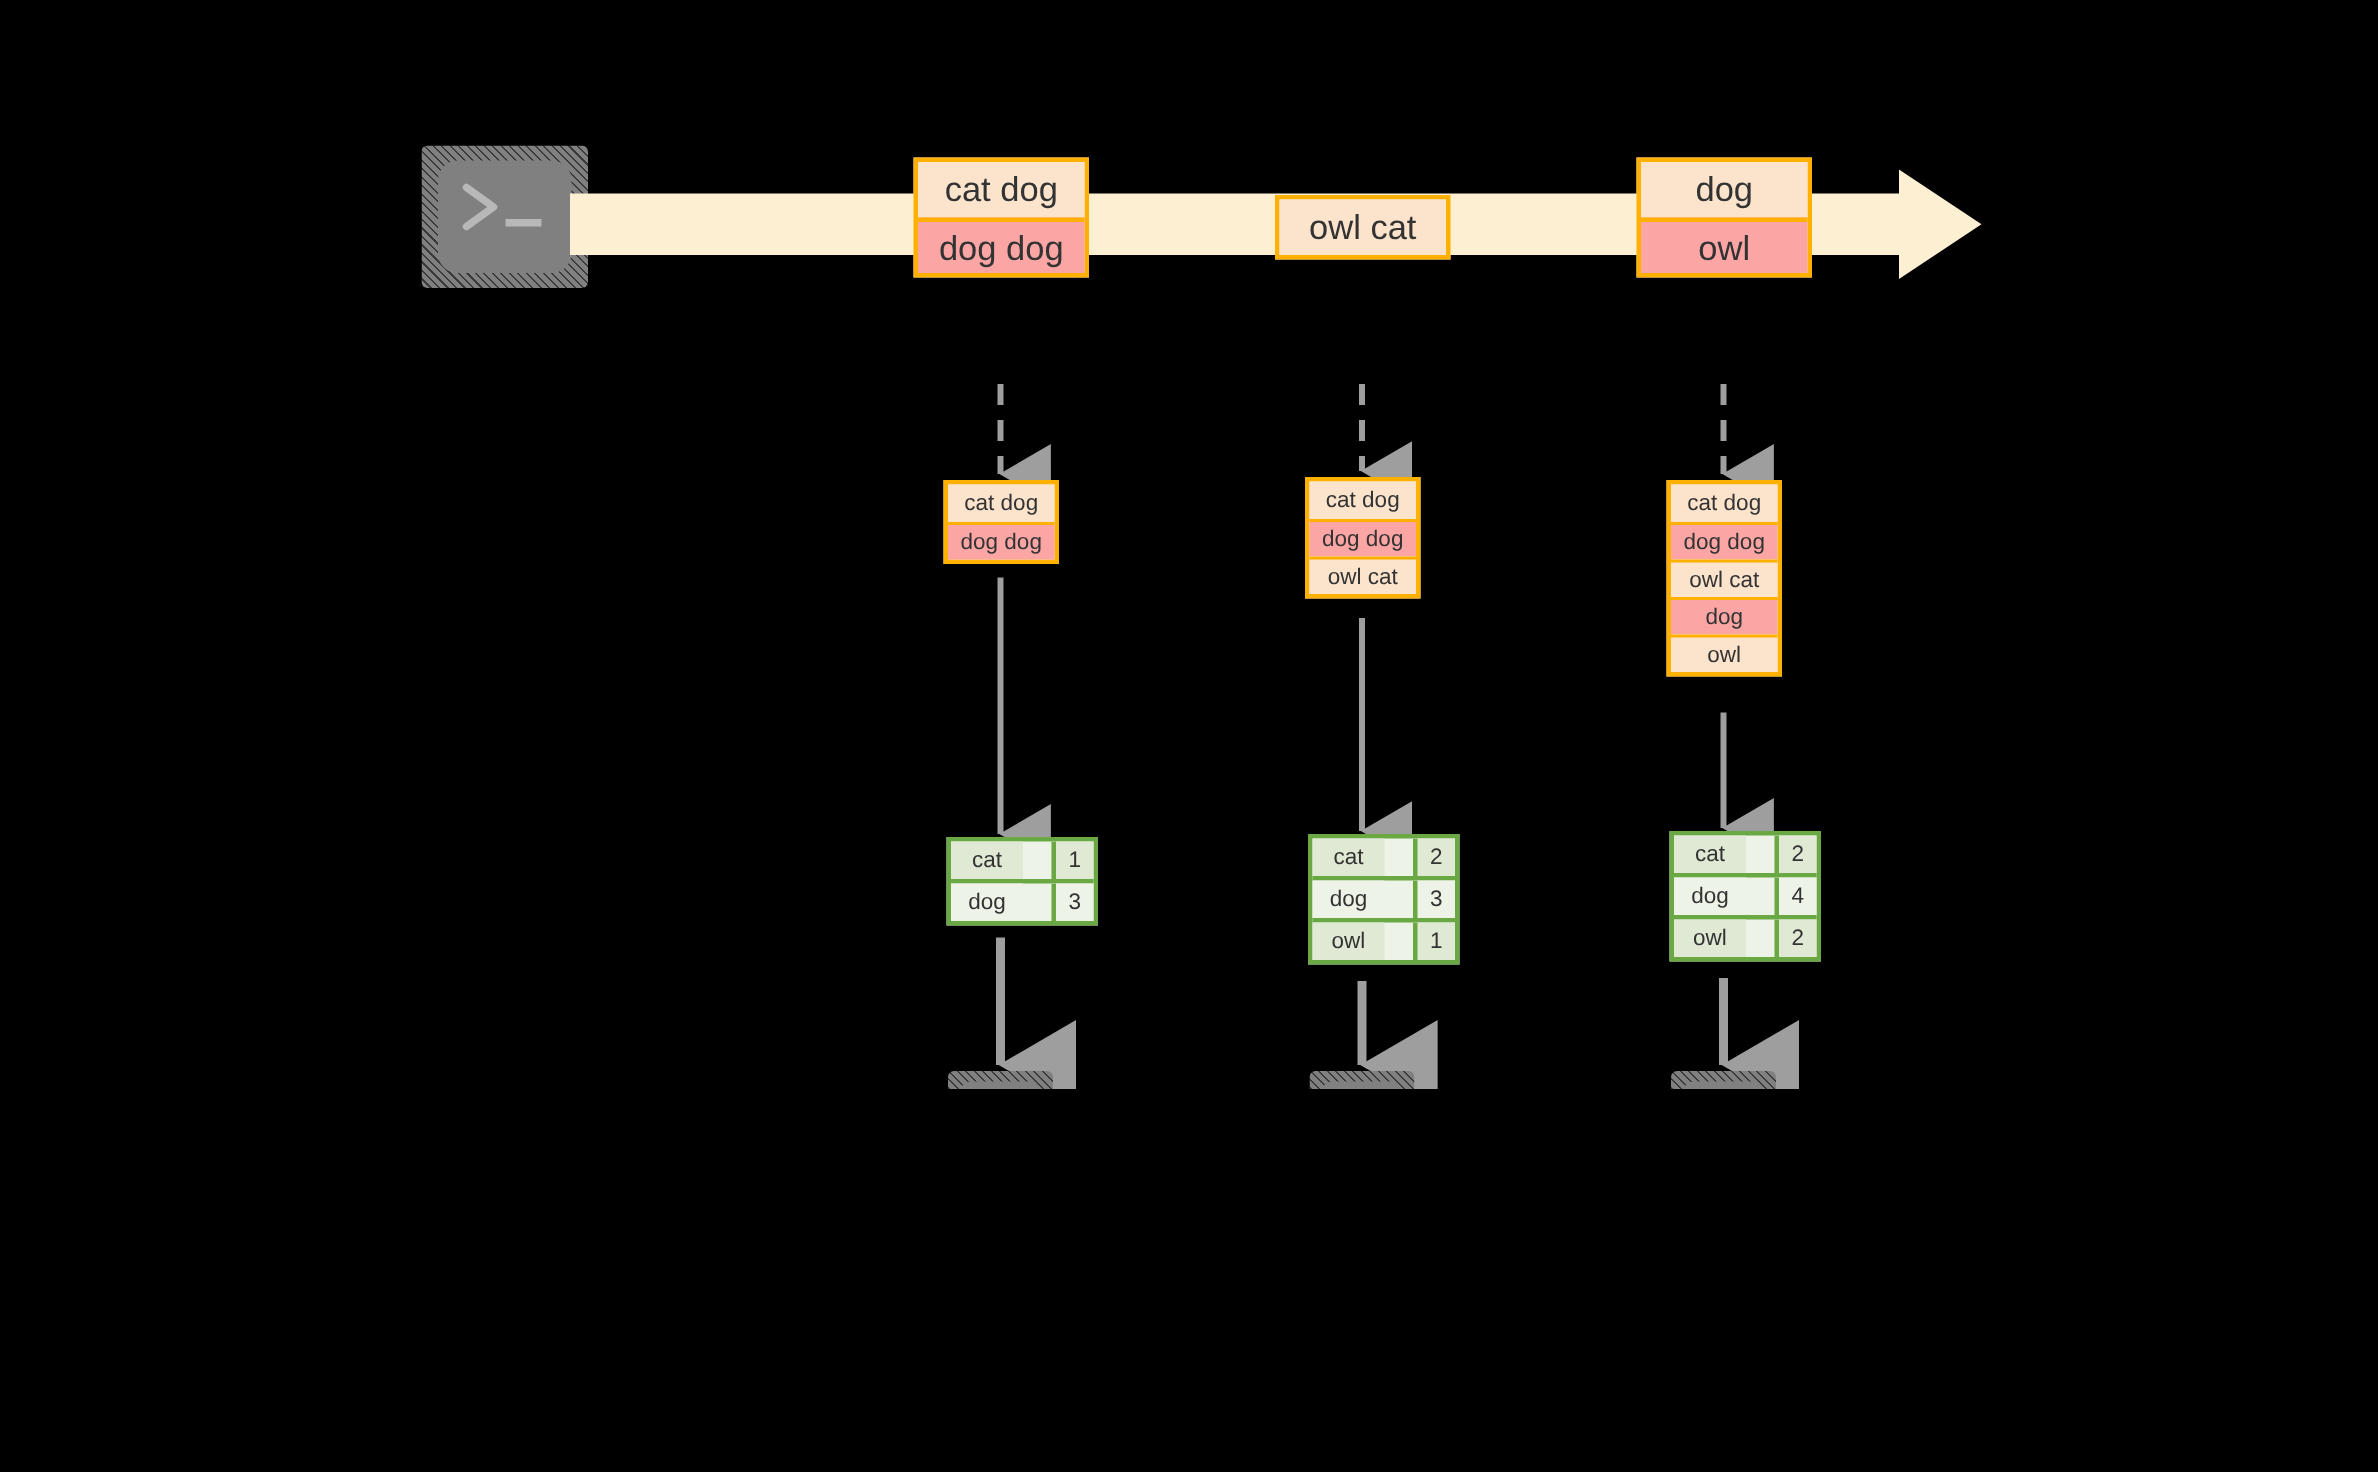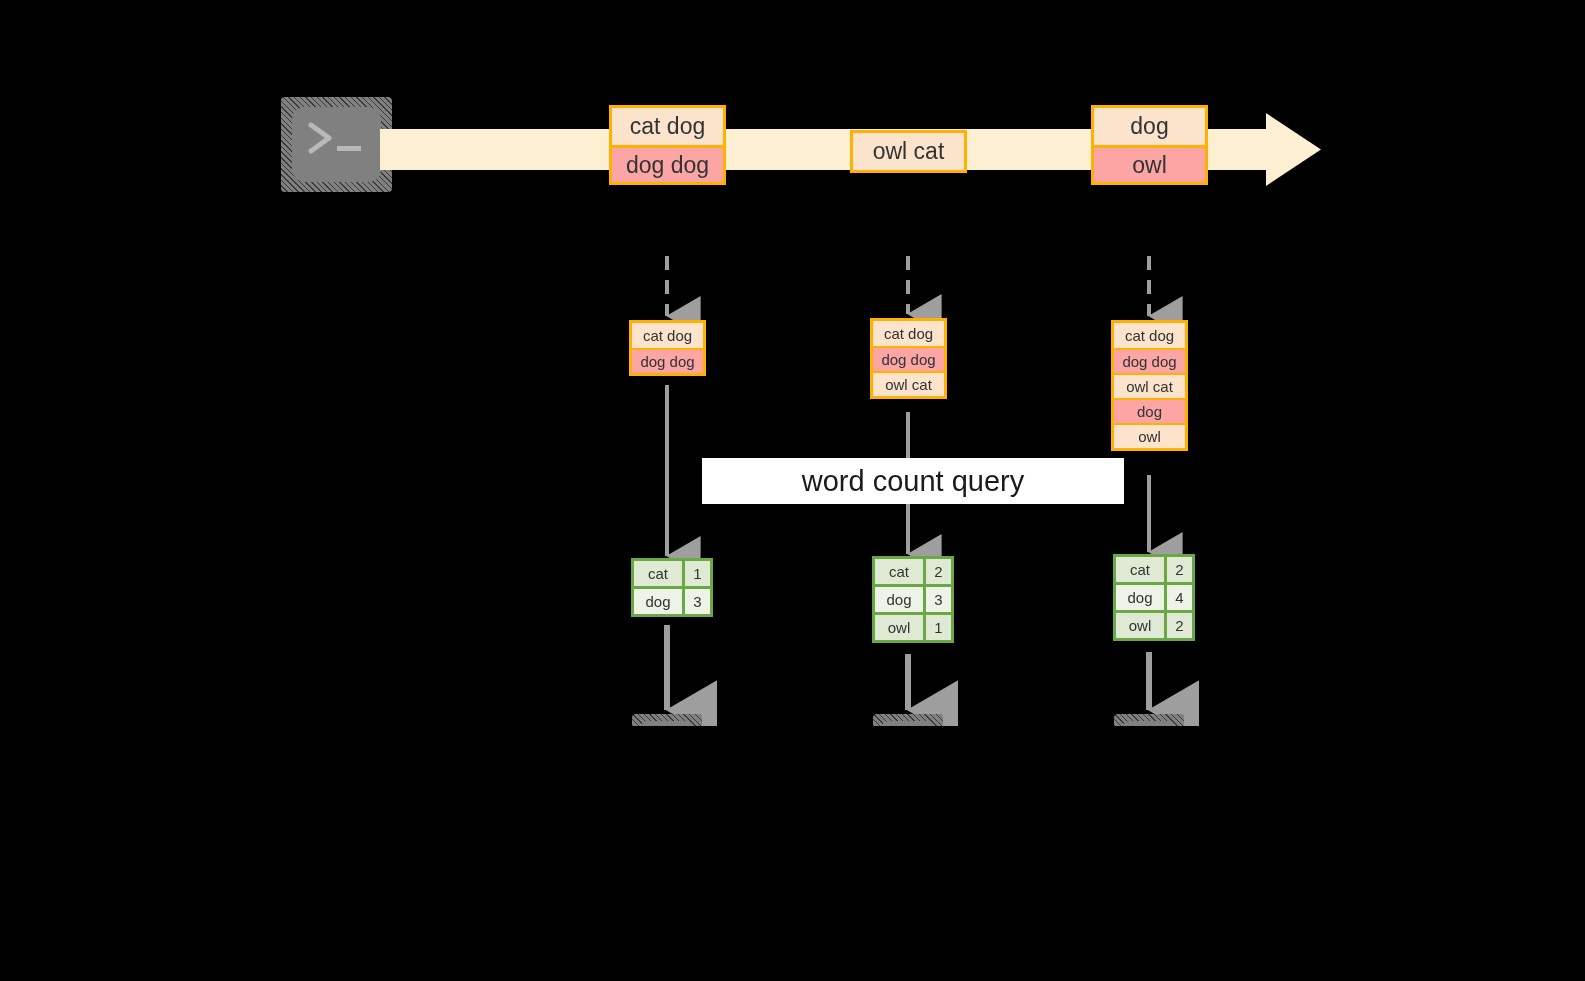--- a/index.html
+++ b/index.html
@@ -99,20 +99,21 @@
     position: absolute;
     box-sizing: border-box;
     border: 3px solid #6AA844;
     background: #EDF3E6;
     display: flex;
     flex-direction: column;
   }
   .gtable .grow {
     display: flex;
     height: 25px;
+    gap: 19px;
   }
   .gtable .grow + .grow { border-top: 3px solid #6AA844; }
   .gtable .gcell {
     box-sizing: border-box;
     display: flex;
     align-items: center;
     justify-content: center;
     font-size: 15px;
     color: #333333;
     background: #EDF3E6;
@@ -216,21 +217,20 @@
   </div>
 
   <div class="sbox small" style="left:1097px; top:320px; width:77px;">
     <div class="row alt">cat dog</div>
     <div class="row plain">dog dog</div>
     <div class="row alt">owl cat</div>
     <div class="row plain">dog</div>
     <div class="row alt">owl</div>
   </div>
 
-  <div class="query-banner">word count query</div>
 
   <div class="gtable" style="left:617px; top:558px;">
     <div class="grow alt">
       <div class="gcell word">cat</div>
       <div class="gcell count">1</div>
     </div>
     <div class="grow">
       <div class="gcell word">dog</div>
       <div class="gcell count">3</div>
     </div>

